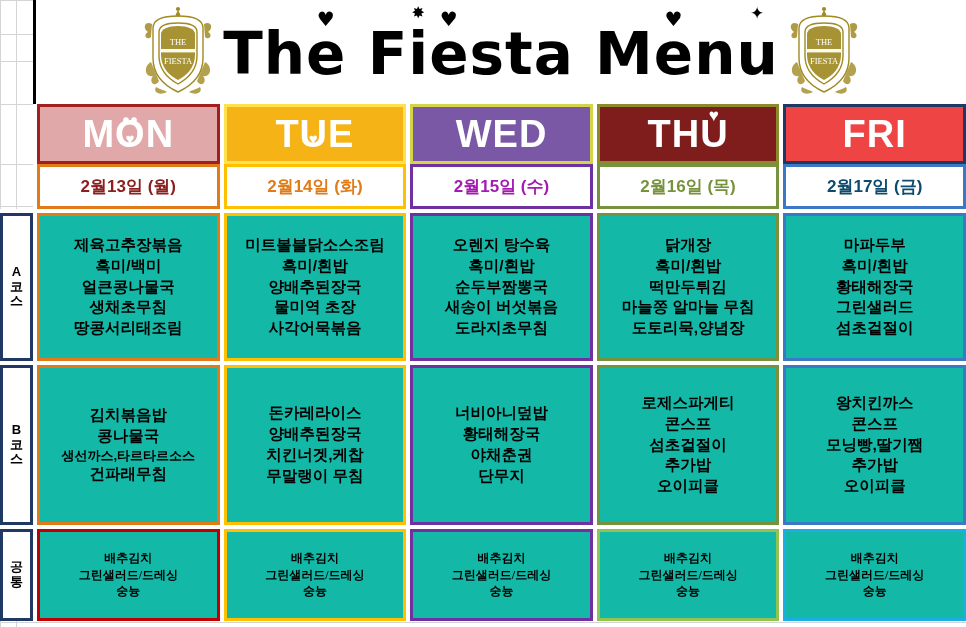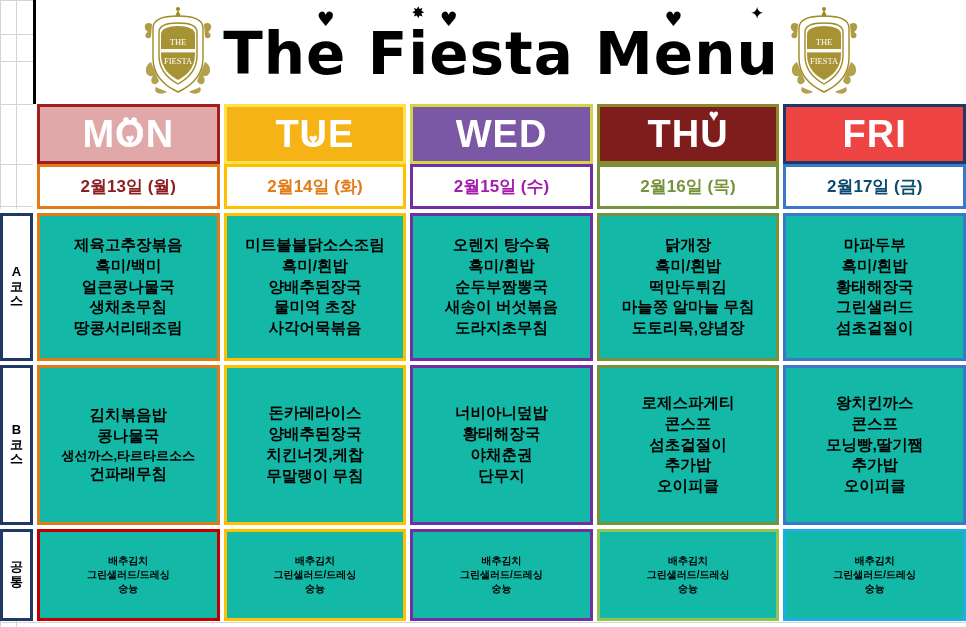--- a/index.html
+++ b/index.html
@@ -133,21 +133,21 @@
     font-size: 15.5px;
     font-weight: bold;
     color: #000000;
     line-height: 1.34;
   }
   .menucell .line { display: block; white-space: nowrap; }
   .menucell .line.small { font-size: 13px; }
 
   .rowA td.menucell { height: 148px; }
   .rowB td.menucell { height: 160px; }
-  .rowC td.menucell { height: 92px; font-size: 10px; line-height: 1.38; }
+  .rowC td.menucell { height: 92px; font-size: 12px; line-height: 1.38; font-family: Liberation Serif, serif; }
 
   .spacer-col { width: 4px; background: #ffffff; }
   .spacer-row td { height: 4px; background: #ffffff; padding: 0; }
 </style>
 </head>
 <body>
 
 <div id="sheet">
 
   <div class="grid-line grid-v" style="left:0px;"></div>

